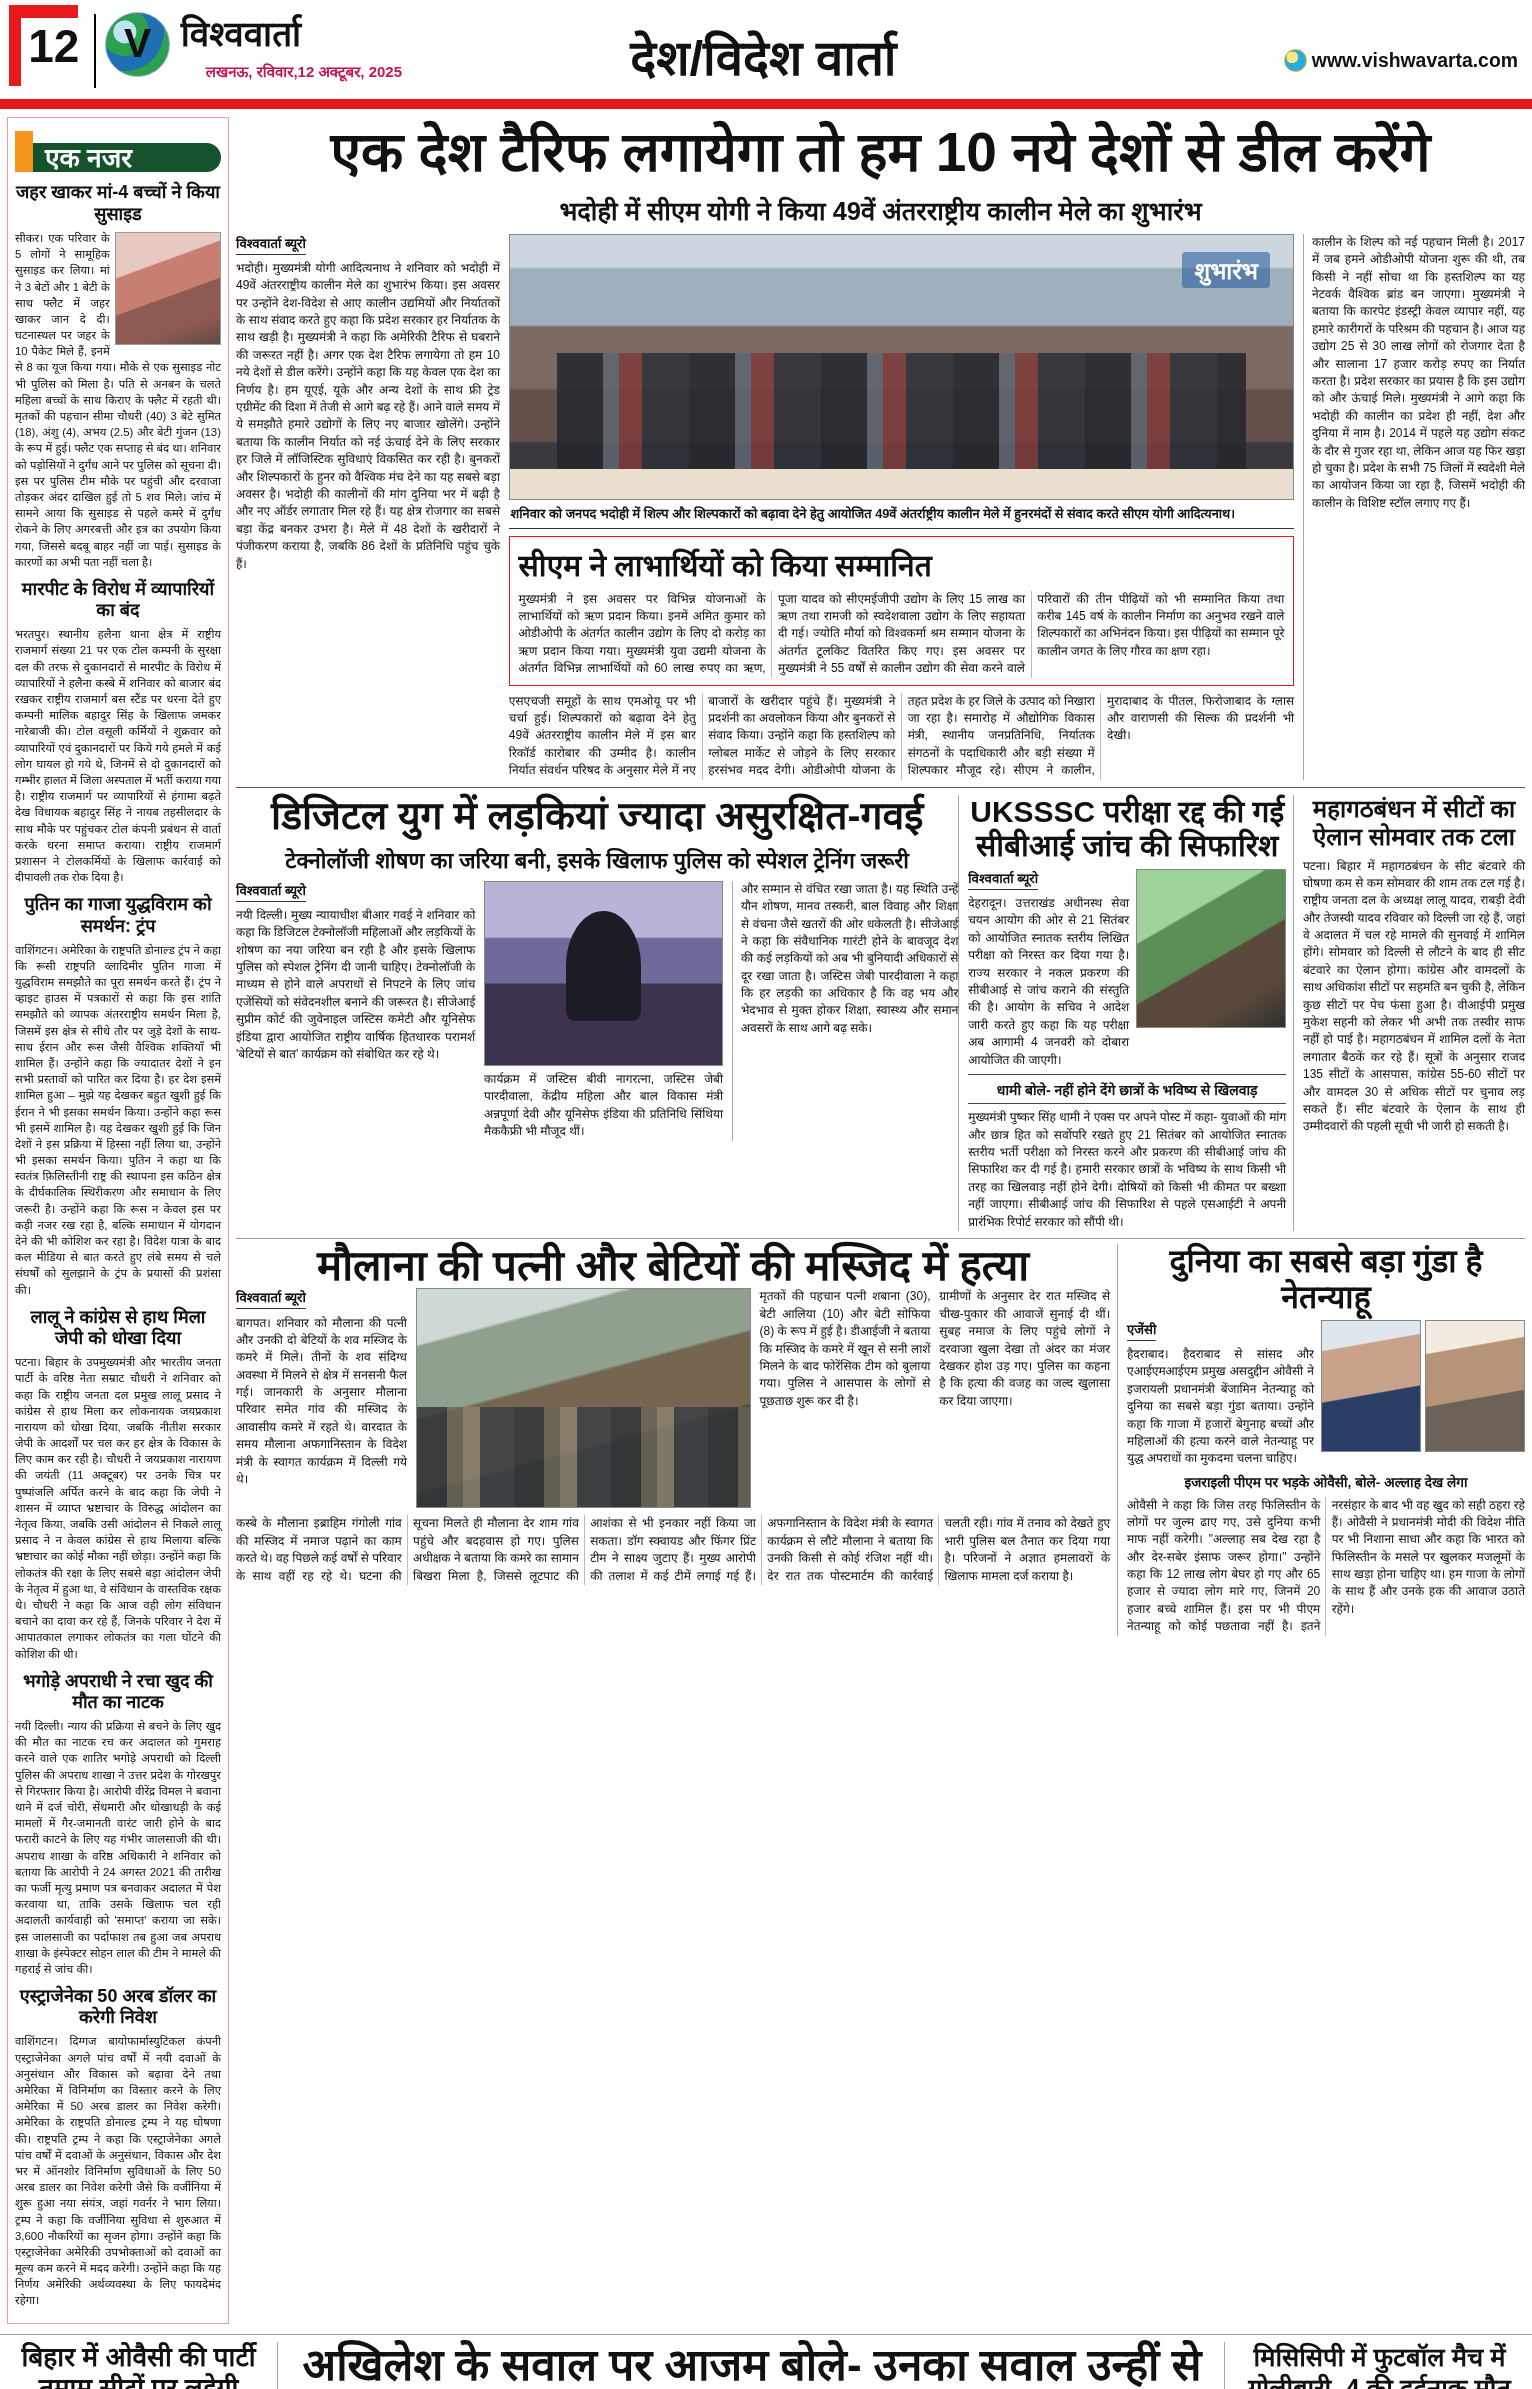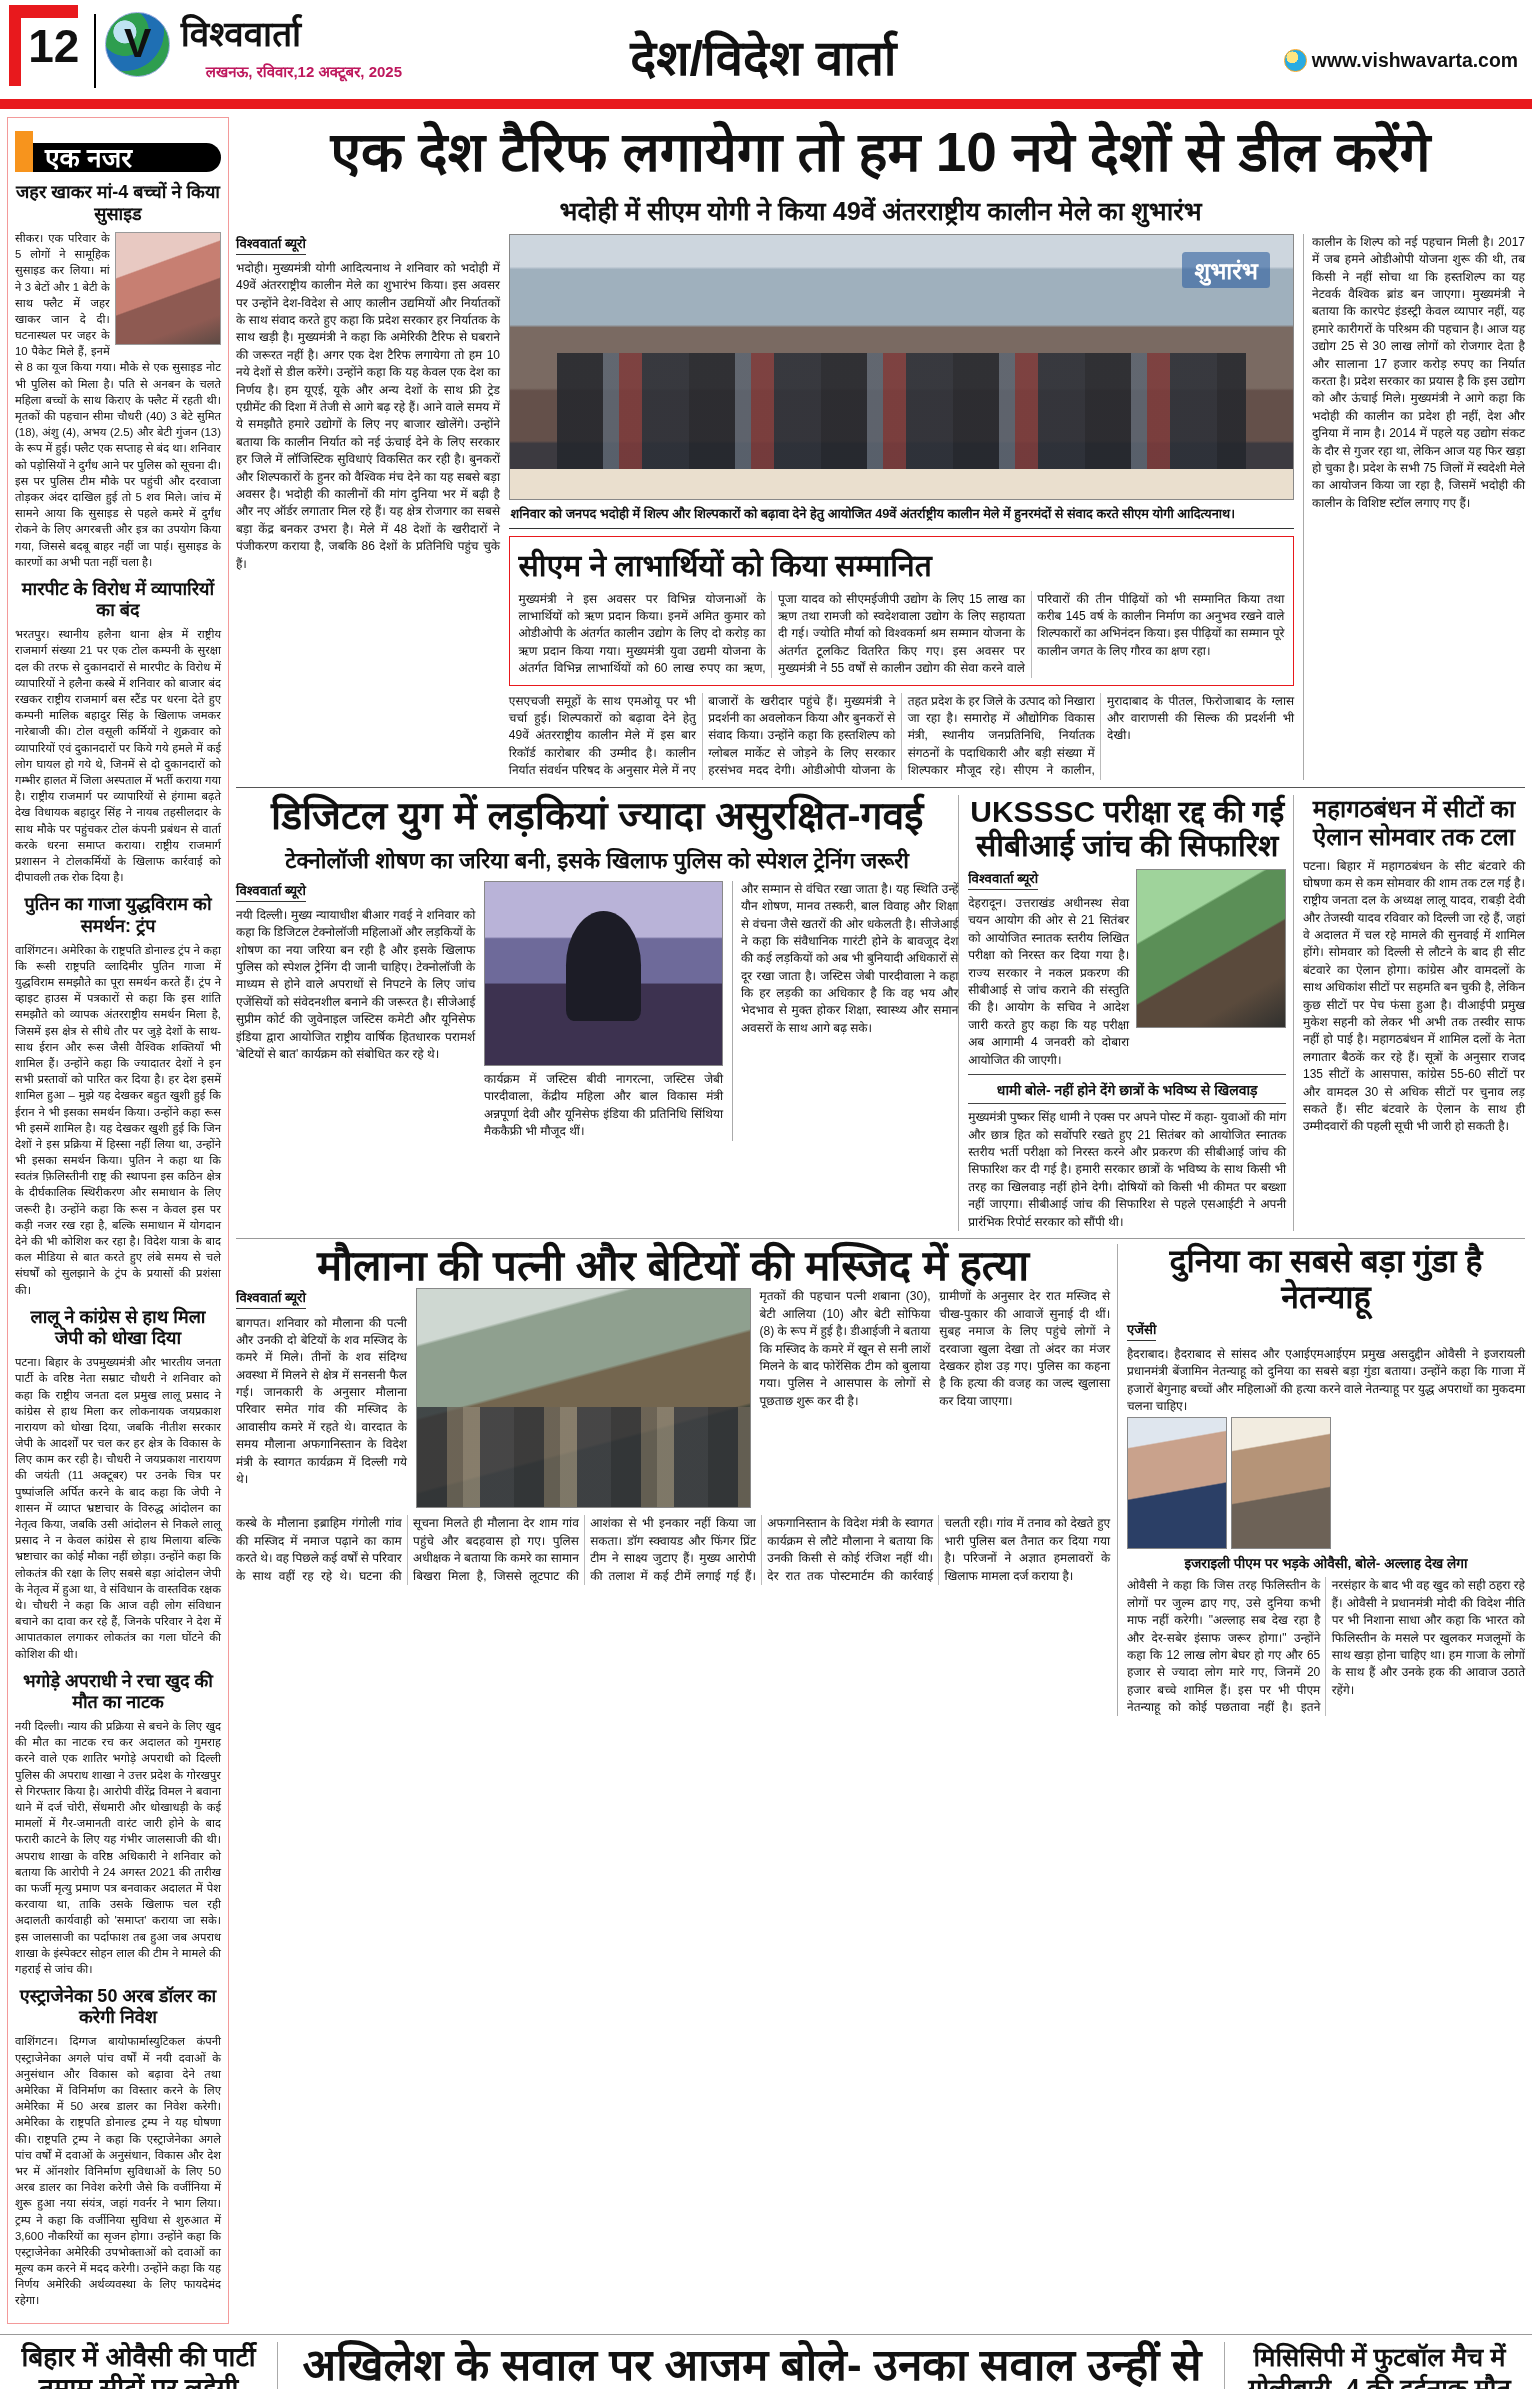--- a/index.html
+++ b/index.html
@@ -31,21 +31,21 @@
 
   
   .content { display:flex; gap:7px; padding:8.8px 7px 3.5px 7px; }
   .sidebar { width:222px; flex:none; border:1.8px solid #f39a9a; padding:7px 7px 5.3px 7px; }
   .main { flex:1; min-width:0; }
   .jrule { border-top:1.8px solid #555; margin:7px 0; }
 
   
   .eknazar { display:flex; margin:5.3px 0 10.6px 0; height:41px; }
   .eknazar .orange { width:17.6px; background:#f7941d; }
-  .eknazar .red { flex:1; background:#000000; border-radius:0 21px 21px 0; color:#fff;
+  .eknazar .red { flex:1; background:#14532d; border-radius:0 21px 21px 0; color:#fff;
       font-size:26.4px; font-weight:bold; display:flex; align-items:center; padding-left:12.3px;margin-top:12px; }
   .sb-art { margin-bottom:8.8px; }
   .sb-h { font-size:18px; font-weight:bold; text-align:center; line-height:1.2; margin-bottom:4.4px; }
   .sb-b { font-size:11.4px; line-height:1.42; text-align:justify; }
   .sb-photo { width:106px; height:113px; float:right; margin:1.8px 0 3.5px 5.3px;
       background:linear-gradient(160deg,#e8c9c2 0 30%,#c77f72 31% 55%,#8e5a52 56% 80%,#5d4a44 100%); border:0.9px solid #999; }
 
   
   .byline { font-size:13.2px; font-weight:bold; border-bottom:1.8px solid #333; display:inline-block; padding-bottom:1.8px; margin-bottom:5.3px; }
   .body-txt { font-size:12px; line-height:1.45; text-align:justify; }
@@ -98,21 +98,21 @@
   .mau-sub { font-size:22px; font-weight:bold; text-align:center; margin:7px 0; }
   .mau-flex { display:flex; gap:8.8px; }
   .mau-flex .t { flex:1; }
   .mau-photo { width:335px; height:220px; flex:none;
       background:linear-gradient(165deg,#cfd8d2 0 18%, #8fa08f 19% 42%, #74664f 43% 66%, #474a3d 67% 100%); position:relative; }
   .mau-photo:after { content:""; position:absolute; bottom:0; left:0; width:100%; height:46%;
       background:repeating-linear-gradient(90deg,#2e3136 0 30px,#6a6357 30px 46px,#8c8372 46px 63px,#3b3e44 63px 97px); opacity:.8; }
   .mau-cont { columns:5; column-gap:11.4px; column-rule:0.9px solid #bbb; margin-top:7px; }
   .netan { width:398px; flex:none; }
   .net-hl { font-size:32px; font-weight:bold; text-align:center; line-height:1.1; margin-bottom:5.3px; }
-  .net-flex { display:flex; gap:1px;flex-direction:column; }
+  .net-flex { display:flex; gap:7px; }
   .net-flex .t { flex:1; }
   .net-photos { width:204px; flex:none; display:flex; gap:3.5px; }
   .net-p1 { flex:1; height:132px; background:linear-gradient(170deg,#dfe6ee 0 20%, #c9a28c 21% 55%, #2b3f66 56% 100%); }
   .net-p2 { flex:1; height:132px; background:linear-gradient(170deg,#f2ece0 0 22%, #b59478 23% 58%, #6d6257 59% 100%); }
   .net-cap { font-size:13.7px; font-weight:bold; text-align:center; margin:4.4px 0; }
   .net-cols { columns:2; column-gap:11.4px; column-rule:0.9px solid #bbb; margin-top:5.3px; }
 
   
   .bottom-row { display:flex; gap:8.8px; margin-top:7px; border-top:0.9px solid #999; padding-top:7px; }
   .owb { width:271px; flex:none; border-right:0.9px solid #aaa; padding-right:7px; }

